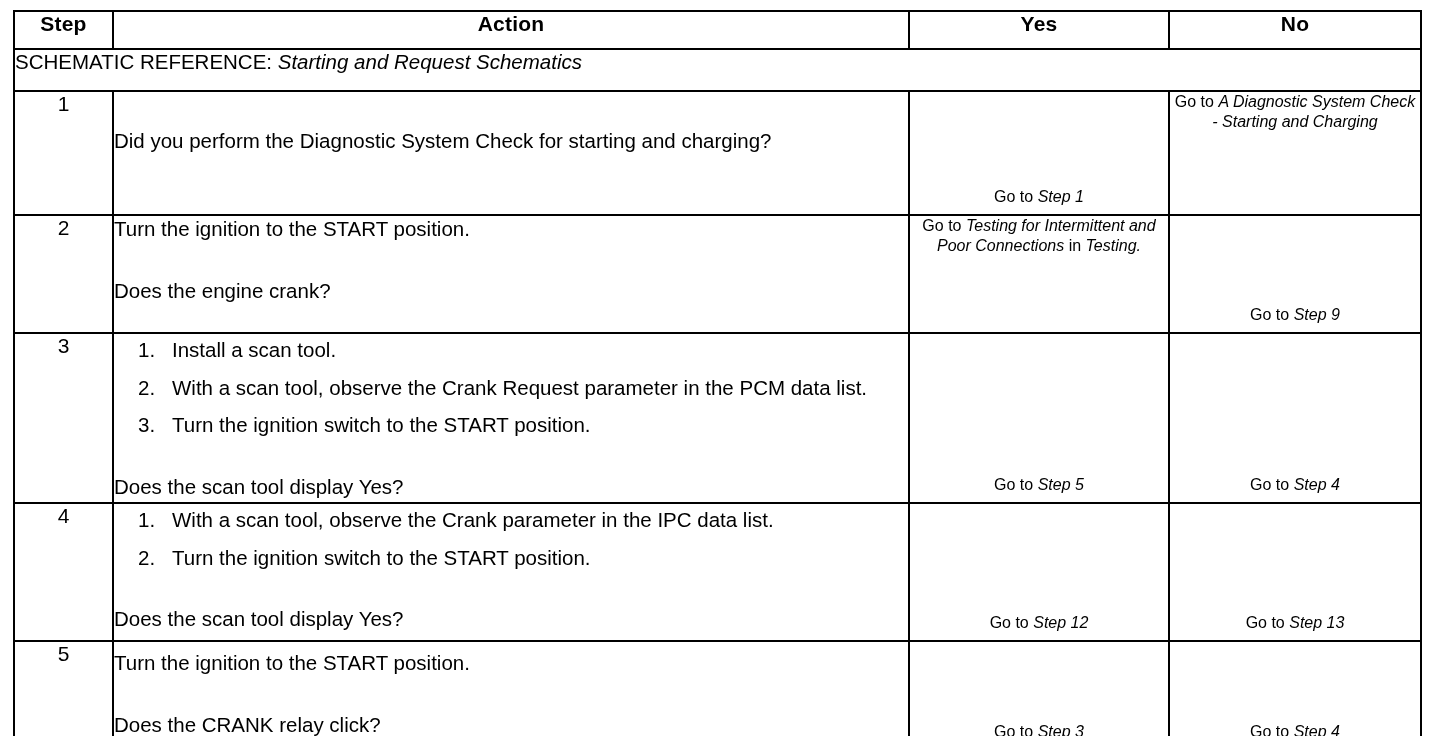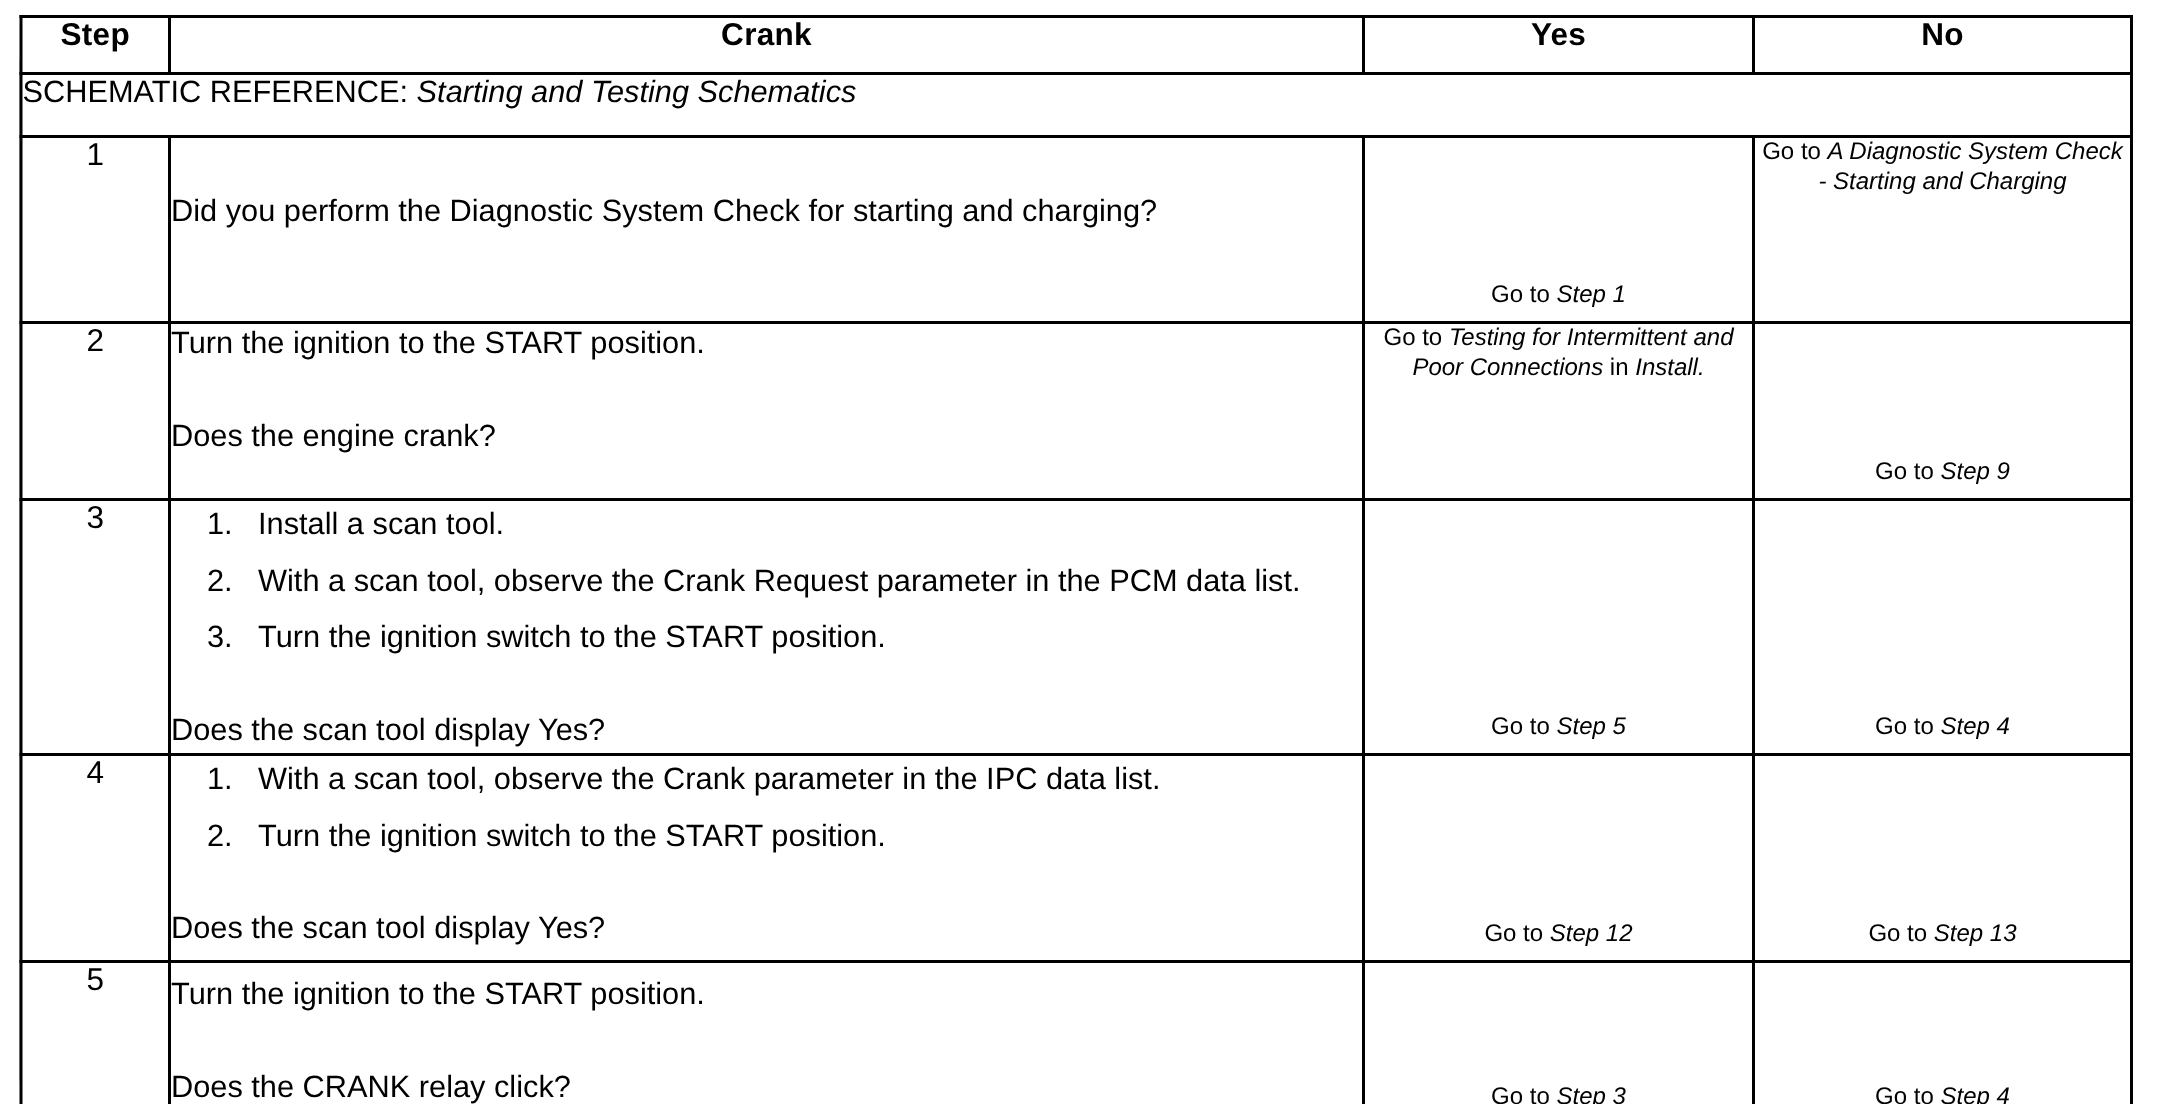--- a/index.html
+++ b/index.html
@@ -143,30 +143,30 @@
     <colgroup>
       <col class="c-step">
       <col class="c-action">
       <col class="c-yes">
       <col class="c-no">
     </colgroup>
 
     <thead>
       <tr class="hdr-row">
         <th>Step</th>
-        <th>Crank</th>
+        <th>Action</th>
         <th>Yes</th>
         <th>No</th>
       </tr>
     </thead>
 
     <tbody>
 
       <tr class="sch-row">
-        <td colspan="4"><span class="lead">SCHEMATIC REFERENCE:</span> <span class="ital">Starting and Testing Schematics</span></td>
+        <td colspan="4"><span class="lead">SCHEMATIC REFERENCE:</span> <span class="ital">Starting and Request Schematics</span></td>
       </tr>
 
       <tr class="r1">
         <td class="step-cell">1</td>
         <td class="action-cell">
           <p>Did you perform the Diagnostic System Check for starting and charging?</p>
         </td>
         <td class="dec-cell">
           <span class="inner"><span>Go to </span><i>Step 1</i></span>
         </td>
@@ -175,21 +175,21 @@
         </td>
       </tr>
 
       <tr class="r2">
         <td class="step-cell">2</td>
         <td class="action-cell">
           <p>Turn the ignition to the START position.</p>
           <p>Does the engine crank?</p>
         </td>
         <td class="dec-cell top">
-          <span class="inner"><span>Go to </span><i>Testing for Intermittent and Poor Connections</i><span> in </span><i>Install.</i></span>
+          <span class="inner"><span>Go to </span><i>Testing for Intermittent and Poor Connections</i><span> in </span><i>Testing.</i></span>
         </td>
         <td class="dec-cell">
           <span class="inner"><span>Go to </span><i>Step 9</i></span>
         </td>
       </tr>
 
       <tr class="r3">
         <td class="step-cell">3</td>
         <td class="action-cell">
           <ol class="steps">

